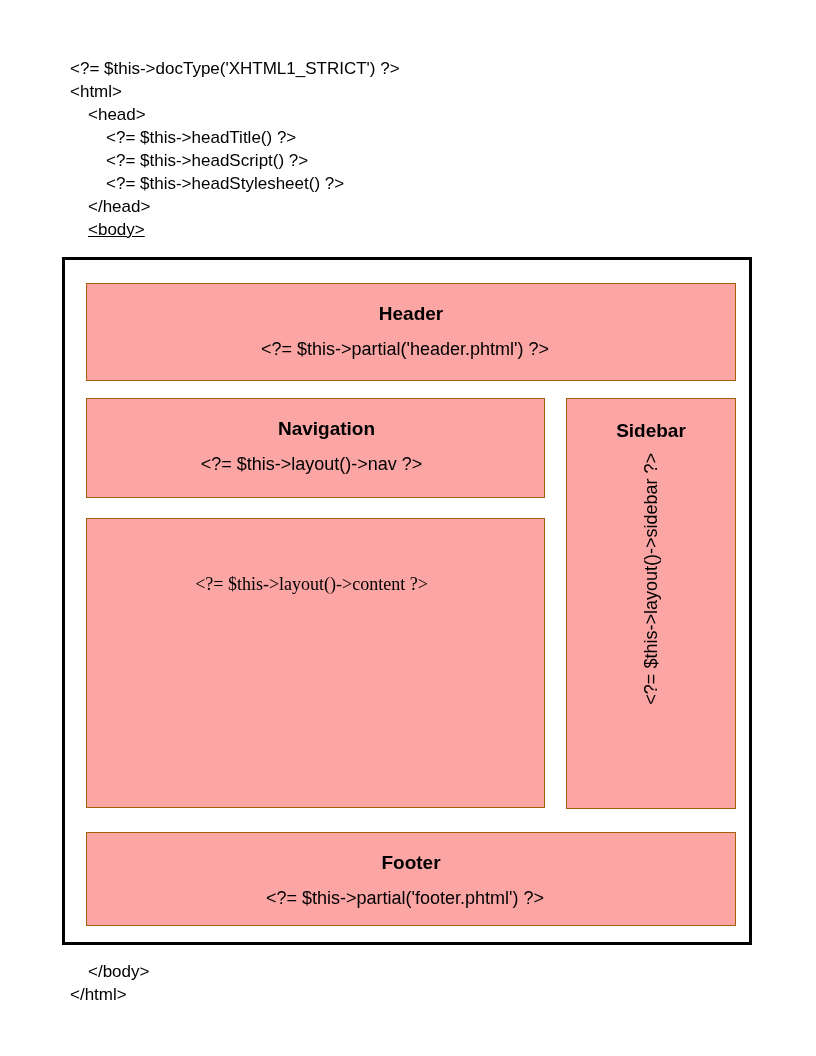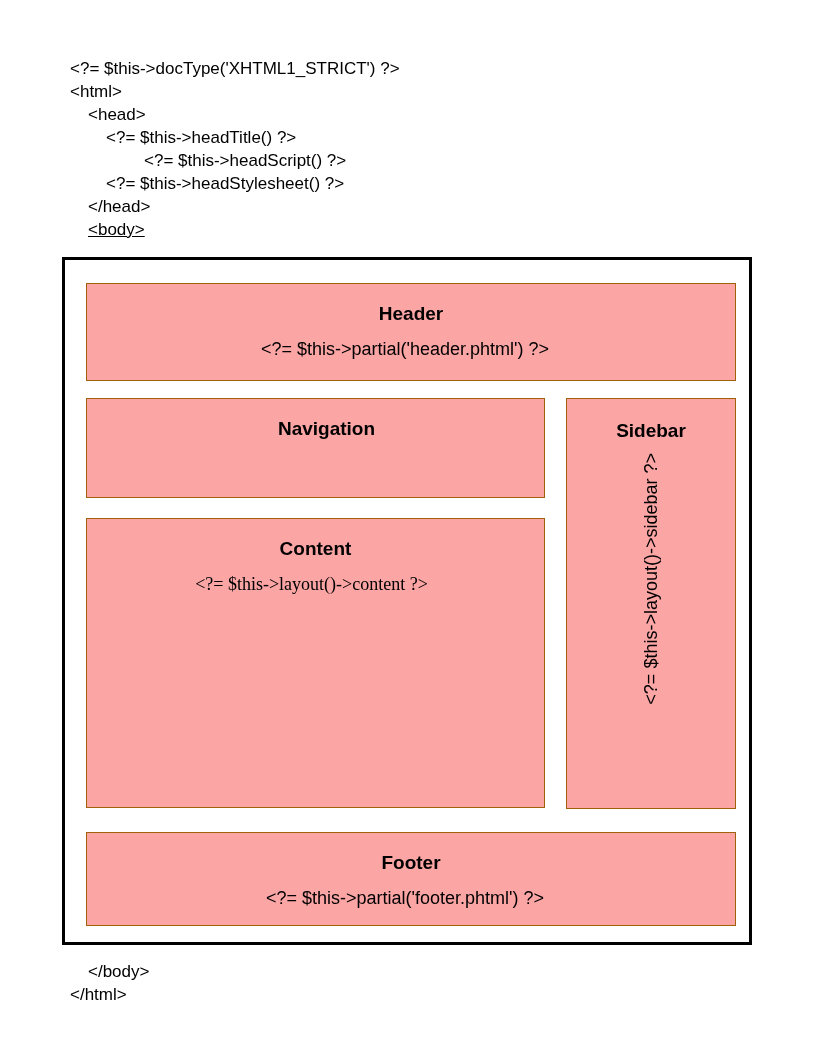--- a/index.html
+++ b/index.html
@@ -122,39 +122,39 @@
   }
 </style>
 </head>
 <body>
 
 <div class="code-block">
   <div class="code-line" style="left:70px;  top:60px;">&lt;?= $this-&gt;docType('XHTML1_STRICT') ?&gt;</div>
   <div class="code-line" style="left:70px;  top:83px;">&lt;html&gt;</div>
   <div class="code-line" style="left:88px;  top:106px;">&lt;head&gt;</div>
   <div class="code-line" style="left:106px; top:129px;">&lt;?= $this-&gt;headTitle() ?&gt;</div>
-  <div class="code-line" style="left:106px; top:152px;margin-left:38px;">&lt;?= $this-&gt;headScript() ?&gt;</div>
+  <div class="code-line" style="left:106px; top:152px;">&lt;?= $this-&gt;headScript() ?&gt;</div>
   <div class="code-line" style="left:106px; top:175px;">&lt;?= $this-&gt;headStylesheet() ?&gt;</div>
   <div class="code-line" style="left:88px;  top:198px;">&lt;/head&gt;</div>
   <div class="code-line" style="left:88px;  top:221px;text-decoration:underline;">&lt;body&gt;</div>
 </div>
 
 <div class="outer-frame"></div>
 
 <div class="region" id="header-region">
   <div class="region-title">Header</div>
   <div class="region-code">&lt;?= $this-&gt;partial('header.phtml') ?&gt;</div>
 </div>
 
 <div class="region" id="navigation-region">
   <div class="region-title">Navigation</div>
+  <div class="region-code">&lt;?= $this-&gt;layout()-&gt;nav ?&gt;</div>
 </div>
 
 <div class="region" id="content-region">
-  <div class="region-title">Content</div>
   <div class="region-code">&lt;?= $this-&gt;layout()-&gt;content ?&gt;</div>
 </div>
 
 <div class="region" id="sidebar-region">
   <div class="region-title">Sidebar</div>
   <div class="sidebar-vertical-wrap">
     <div class="sidebar-vertical-code">&lt;?= $this-&gt;layout()-&gt;sidebar ?&gt;</div>
   </div>
 </div>
 

